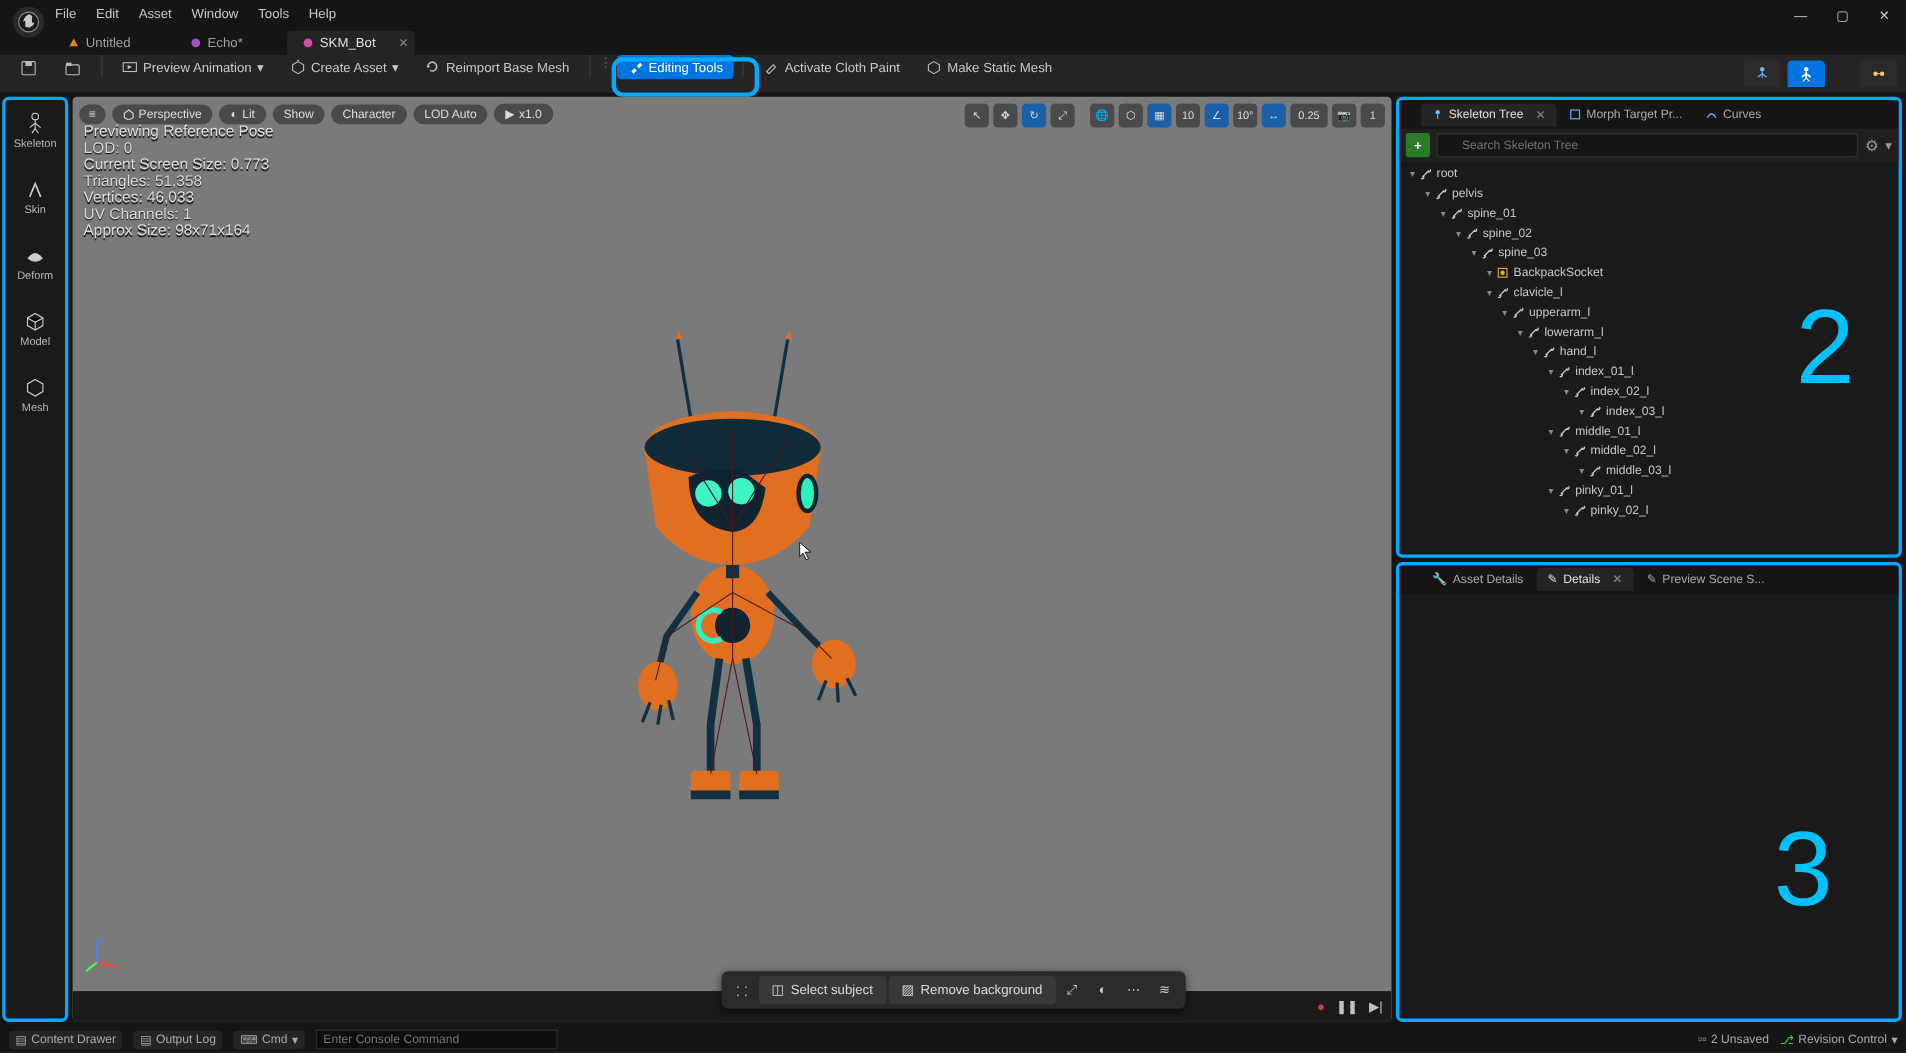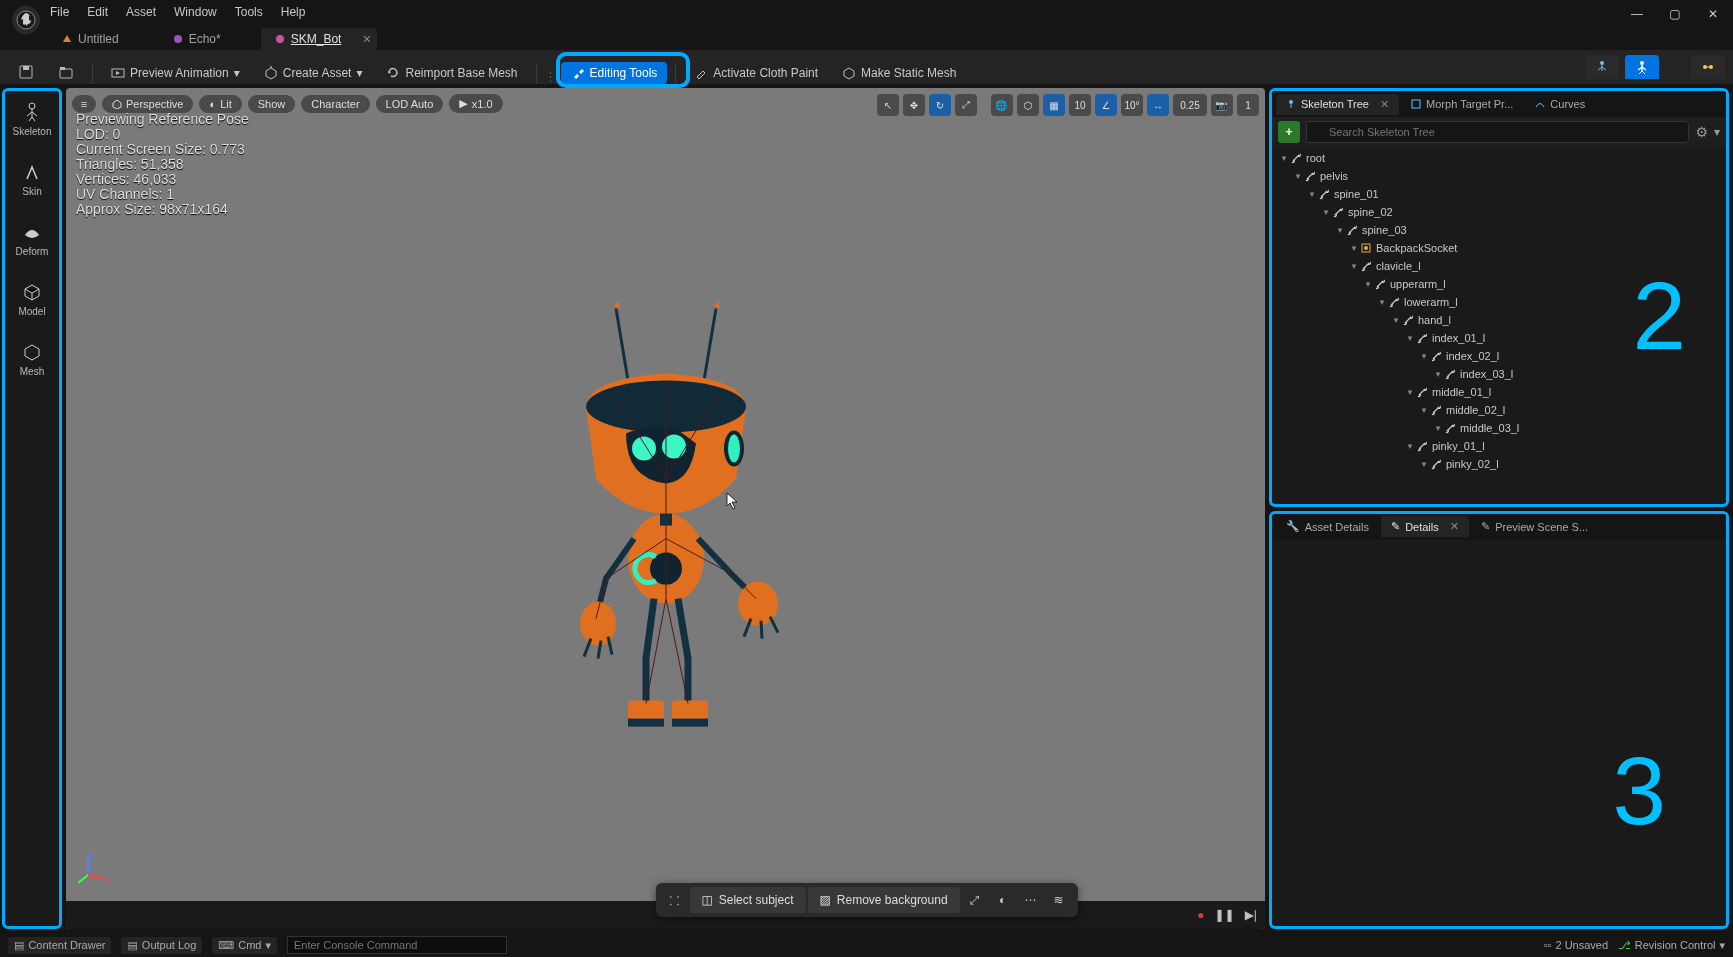--- a/index.html
+++ b/index.html
@@ -2,45 +2,45 @@
 <html><head>
 <meta charset="utf-8">
 <style>
 * { margin:0; padding:0; box-sizing:border-box; }
 body { background:#151515; color:#c0c0c0; font-family:"Segoe UI",Arial,sans-serif; font-size:12px; overflow:hidden; width:1733px; height:957px; position:relative; }
 .menubar { height:24px; background:#151515; display:flex; align-items:center; padding-left:50px; gap:18px; }
 .menubar span { color:#c8c8c8; cursor:pointer; }
 .logo { position:absolute; left:12px; top:6px; width:28px; height:28px; border-radius:50%; background:#2a2a2a; display:flex; align-items:center; justify-content:center; font-weight:bold; color:#fff; font-size:14px; }
 .tabbar { height:26px; background:#151515; display:flex; align-items:flex-end; padding-left:48px; }
 .tab { padding:4px 36px 4px 14px; color:#a0a0a0; position:relative; border-radius:4px 4px 0 0; margin-right:4px; display:flex; align-items:center; gap:6px; }
-.tab.active { background:#242424; color:#e0e0e0;text-decoration:underline; }
+.tab.active { background:#242424; color:#e0e0e0; }
 .tab .dot { width:10px; height:10px; }
 .tab .close { position:absolute; right:6px; top:5px; font-size:11px; color:#888;}
 .win-controls { position:absolute; right:6px; top:4px; display:flex; gap:10px; }
 .win-controls div { width:28px; height:20px; display:flex; align-items:center; justify-content:center; color:#ccc; }
-.toolbar { height:34px; background:#242424; display:flex; align-items:flex-end; padding:0 8px; gap:4px; position:relative;}
+.toolbar { height:34px; background:#242424; display:flex; align-items:flex-start; padding:0 8px; gap:4px; position:relative;}
 .tb-btn { display:flex; align-items:center; gap:5px; padding:4px 10px; color:#c8c8c8; border-radius:4px; white-space:nowrap;}
 .tb-btn.highlight { background:#0074e0; color:#fff; }
 .tb-sep { width:1px; height:20px; background:#3a3a3a; margin:0 4px;}
 .main { display:flex; height:calc(100% - 84px - 24px); }
 .left-tools { width:60px; background:#1a1a1a; display:flex; flex-direction:column; align-items:center; padding-top:10px; gap:24px; border:3px solid #00aaff; border-radius:6px; margin:4px 2px; position:relative;}
 .tool-item { display:flex; flex-direction:column; align-items:center; gap:3px; color:#b8b8b8; font-size:10px;}
 .viewport { flex:1; background:#7a7a7a; position:relative; margin:4px 2px; border-radius:4px; overflow:hidden;}
 .vp-toolbar { position:absolute; top:6px; left:6px; display:flex; gap:6px; align-items:center;}
 .vp-pill { background:#4a4a4a; color:#ddd; padding:3px 10px; border-radius:10px; font-size:11px; display:flex; align-items:center; gap:4px;}
 .vp-toolbar-r { position:absolute; top:6px; right:6px; display:flex; gap:4px; align-items:center;}
 .vp-sq { width:22px; height:22px; background:#4a4a4a; border-radius:4px; display:flex; align-items:center; justify-content:center; color:#ddd; font-size:10px;}
 .vp-sq.blue { background:#1b5fa6; }
 .vp-info { position:absolute; top:24px; left:10px; color:#ddd; font-size:14px; line-height:15px; text-shadow:0 1px 1px #000;}
 .robot { position:absolute; left:50%; top:50%; transform:translate(-50%,-48%); width:320px; height:480px; }
 .axis { position:absolute; left:12px; bottom:50px; width:30px; height:30px;}
 .vp-bottom { position:absolute; left:0; right:0; bottom:0; height:28px; background:#1a1a1a; display:flex; align-items:center; justify-content:flex-end; padding:0 8px; gap:10px;}
 .right { width:460px; display:flex; flex-direction:column; gap:4px; margin:4px 4px 4px 2px;}
 .panel { background:#1a1a1a; border:3px solid #00aaff; border-radius:6px; display:flex; flex-direction:column; overflow:hidden; position:relative;}
-.panel-tabs { height:26px; background:#151515; display:flex; align-items:center; padding:0 4px; gap:2px;}
+.panel-tabs { height:26px; background:#151515; display:flex; align-items:center; padding:0 20px; gap:2px;}
 .ptab { padding:4px 10px; color:#aaa; border-radius:4px 4px 0 0; display:flex; align-items:center; gap:5px; font-size:11px; position:relative;}
 .ptab.active { background:#242424; color:#e0e0e0;}
 .ptab .close { margin-left:6px; color:#888; font-size:11px;}
 .panel-toolbar { height:30px; display:flex; align-items:center; padding:0 6px; gap:6px; background:#1f1f1f;}
 .add-btn { width:22px; height:22px; background:#2a7a2a; border-radius:3px; display:flex; align-items:center; justify-content:center; color:#fff; font-weight:bold;}
 .search { flex:1; background:#151515; border:1px solid #333; border-radius:3px; height:22px; padding:0 24px 0 6px; color:#888; font-size:11px; position:relative;}
 .gear { color:#999; font-size:14px;}
 .tree-header { background:#1f1f1f; padding:4px 8px; color:#999; font-size:11px; border-bottom:1px solid #333;}
 .tree { flex:1; overflow:auto; padding:2px 0;}
 .tree-row { display:flex; align-items:center; height:18px; white-space:nowrap; font-size:11px; color:#c8c8c8;}

